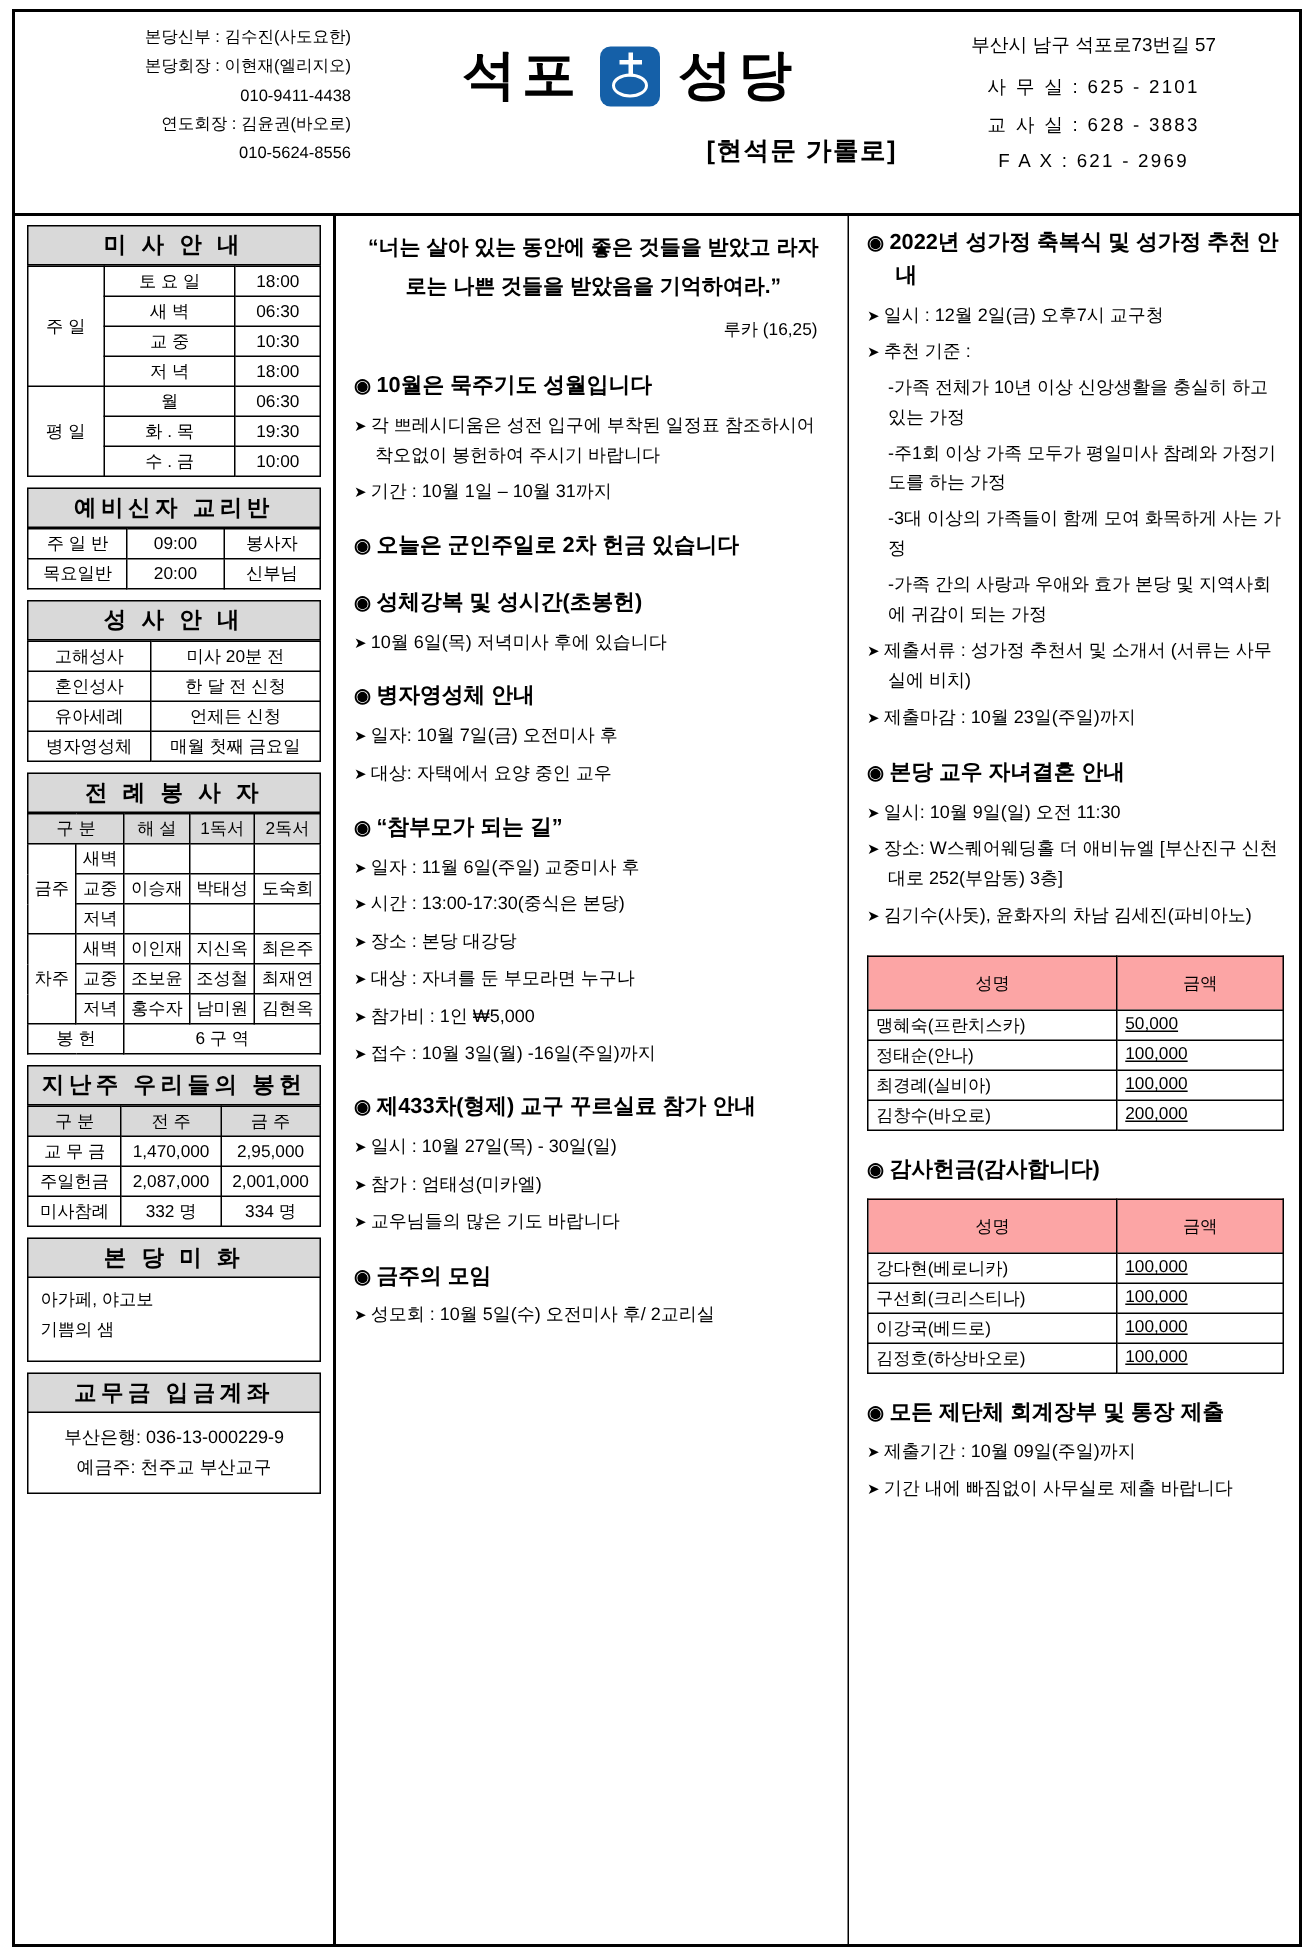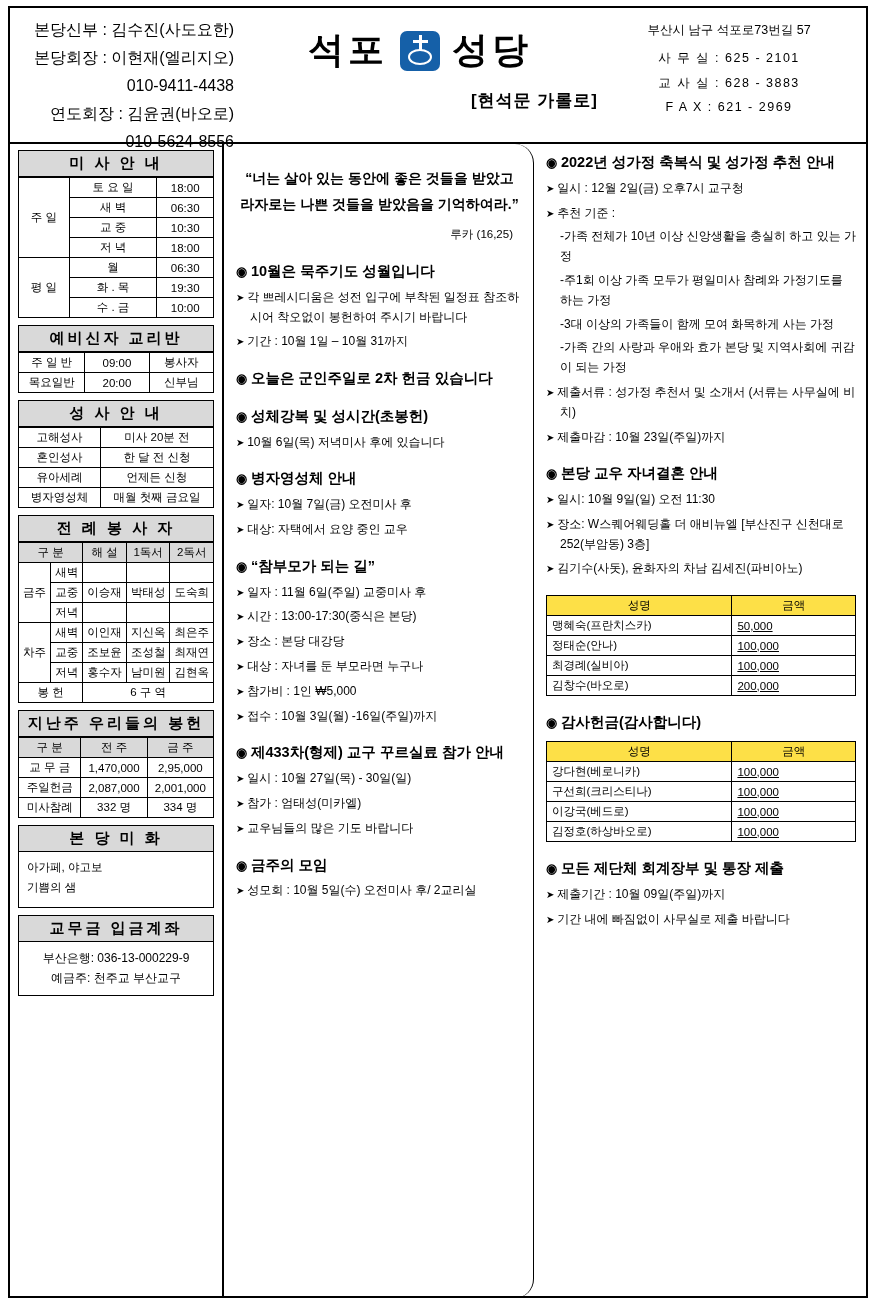--- a/index.html
+++ b/index.html
@@ -23,21 +23,21 @@
   }
   
   .header {
     display: flex;
     border-bottom: 2px solid #000;
     height: 136px;
   }
   .hdr-left {
     width: 232px;
     padding: 8px 8px 0 8px;
-    font-size: 16px;
+    font-size: 11px;
     line-height: 1.75;
     text-align: right;
   }
   .hdr-left .row { white-space: nowrap; }
   .hdr-center {
     flex: 1;
     text-align: center;
     padding-top: 18px;
   }
   .church-name {
@@ -93,24 +93,23 @@
   .body {
     display: flex;
     height: 1154px;
   }
   .col-left {
     width: 214px;
     border-right: 2px solid #000;
     padding: 6px 8px 4px 8px;
   }
   .col-mid {
-    width: 310px;
+    width: 342px;
     border-right: 1px solid #000;
-    padding: 20px 10px 4px 12px;
-    border-radius: 19px;
+    padding: 6px 10px 4px 12px;
   }
   .col-right {
     flex: 1;
     padding: 8px 10px 4px 12px;
   }
 
   
   .sec-title {
     border: 1px solid #000;
     background: #d9d9d9;
@@ -193,25 +192,25 @@
   }
   
   table.money {
     width: 100%;
     border-collapse: collapse;
     font-size: 11.5px;
     margin-top: 7px;
     table-layout: fixed;
   }
   table.money th {
-    background: #fde047;
+    background: #fca5a5;
     border: 1px solid #000;
     font-weight: normal;
     padding: 2px;
-    height: 20px;
+    height: 36px;
   }
   table.money td {
     border: 1px solid #000;
     padding: 2px 5px;
     height: 20px;
   }
   table.money td.amt { text-align: left; text-decoration: underline; }
   .indent { padding-left: 14px; }
 </style>
 </head>

